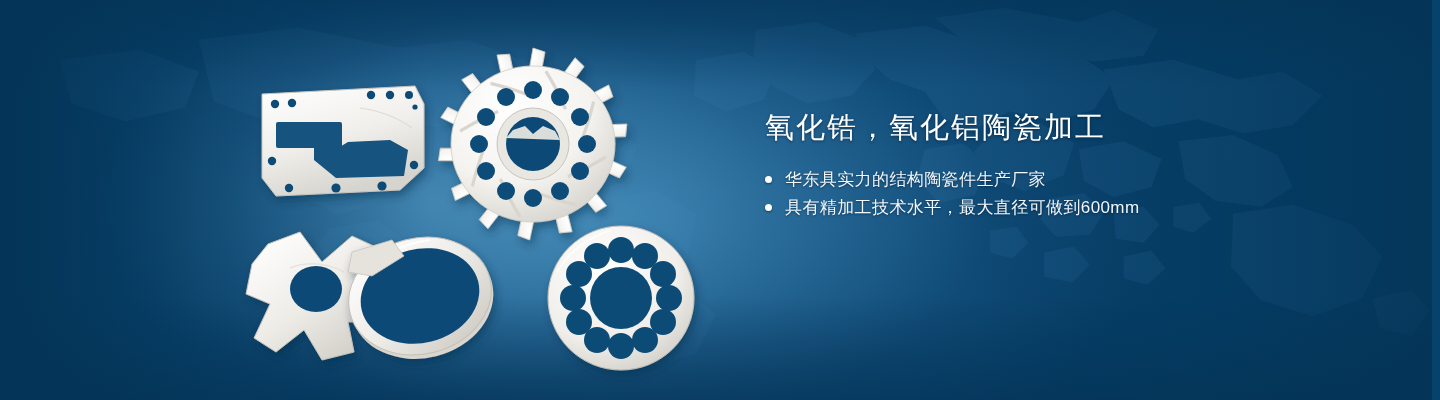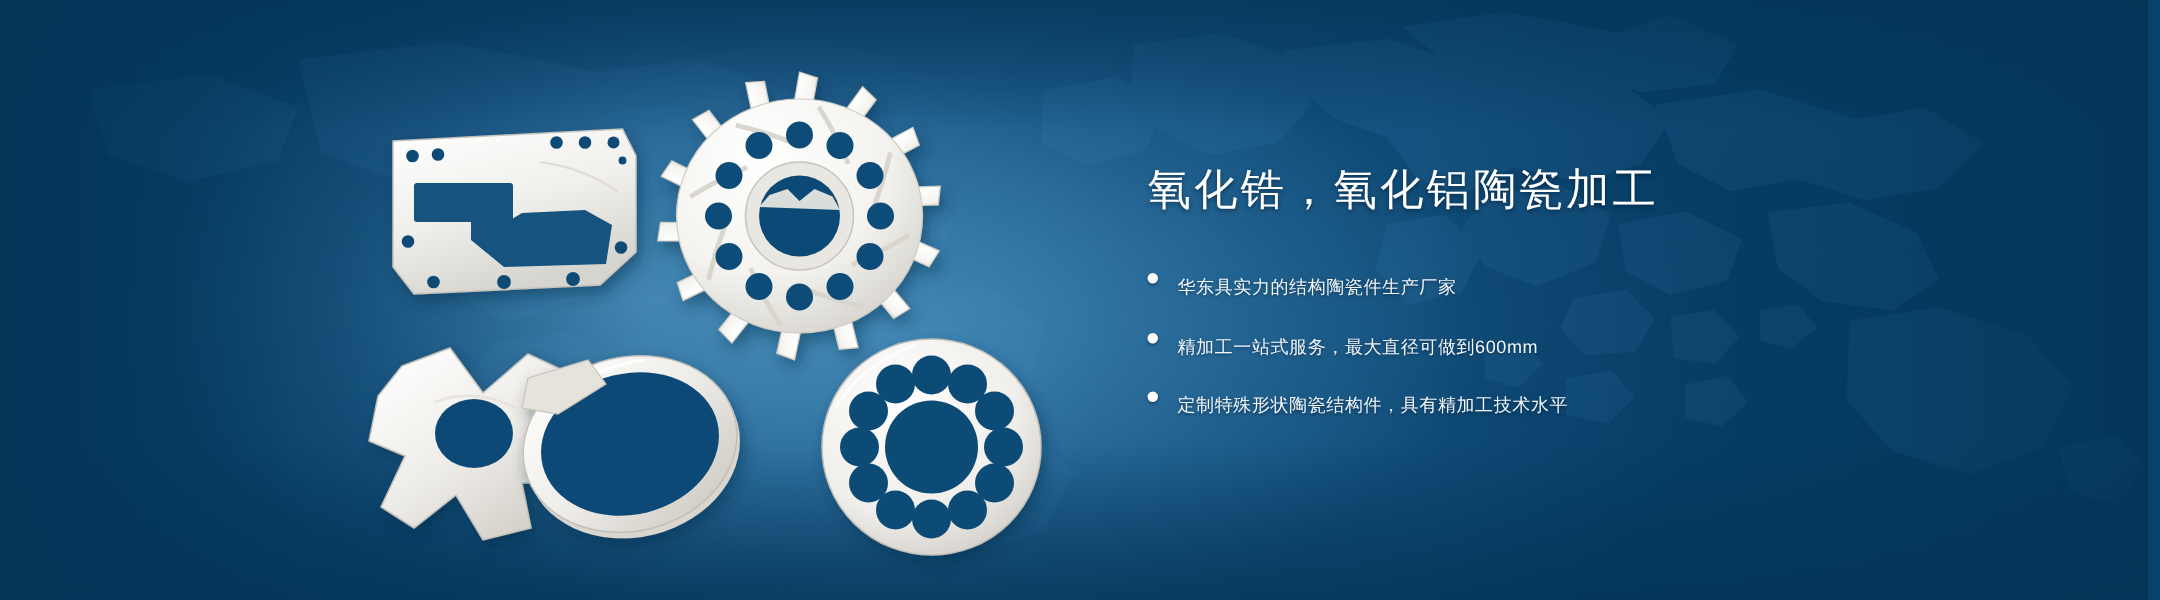--- a/index.html
+++ b/index.html
@@ -56,22 +56,22 @@
   .bullets{list-style:none;margin:0;padding:0;}
   .bullet{
     display:flex;align-items:center;margin-bottom:8.5px;
   }
   .dot{
     width:7px;height:7px;border-radius:50%;background:#ffffff;
     flex:0 0 7px;margin-right:13px;
     box-shadow:0 1px 2px rgba(0,15,35,0.5);
   }
   .btxt{
-    font-size:12px;line-height:19px;color:#f2f7fb;letter-spacing:0.4px;
-    white-space:nowrap;text-shadow:0 1px 2px rgba(0,20,40,0.5);margin-top:12px;
+    font-size:17px;line-height:19px;color:#f2f7fb;letter-spacing:0.4px;
+    white-space:nowrap;text-shadow:0 1px 2px rgba(0,20,40,0.5);
   }
   
   .products{position:absolute;left:0;top:0;width:760px;height:400px;}
   .products svg{display:block;}
 </style>
 </head>
 <body>
 
 <div id="banner">
 
@@ -252,22 +252,18 @@
 
   <div class="text-col">
     <h1 class="headline">氧化锆，氧化铝陶瓷加工</h1>
     <ul class="bullets">
       <li class="bullet">
         <span class="dot"></span>
         <span class="btxt">华东具实力的结构陶瓷件生产厂家</span>
       </li>
       <li class="bullet">
         <span class="dot"></span>
-        <span class="btxt">精加工一站式服务，最大直径可做到600mm</span>
-      </li>
-      <li class="bullet">
-        <span class="dot"></span>
-        <span class="btxt">定制特殊形状陶瓷结构件，具有精加工技术水平</span>
+        <span class="btxt">具有精加工技术水平，最大直径可做到600mm</span>
       </li>
     </ul>
   </div>
 
 </div>
 
 </body></html>

